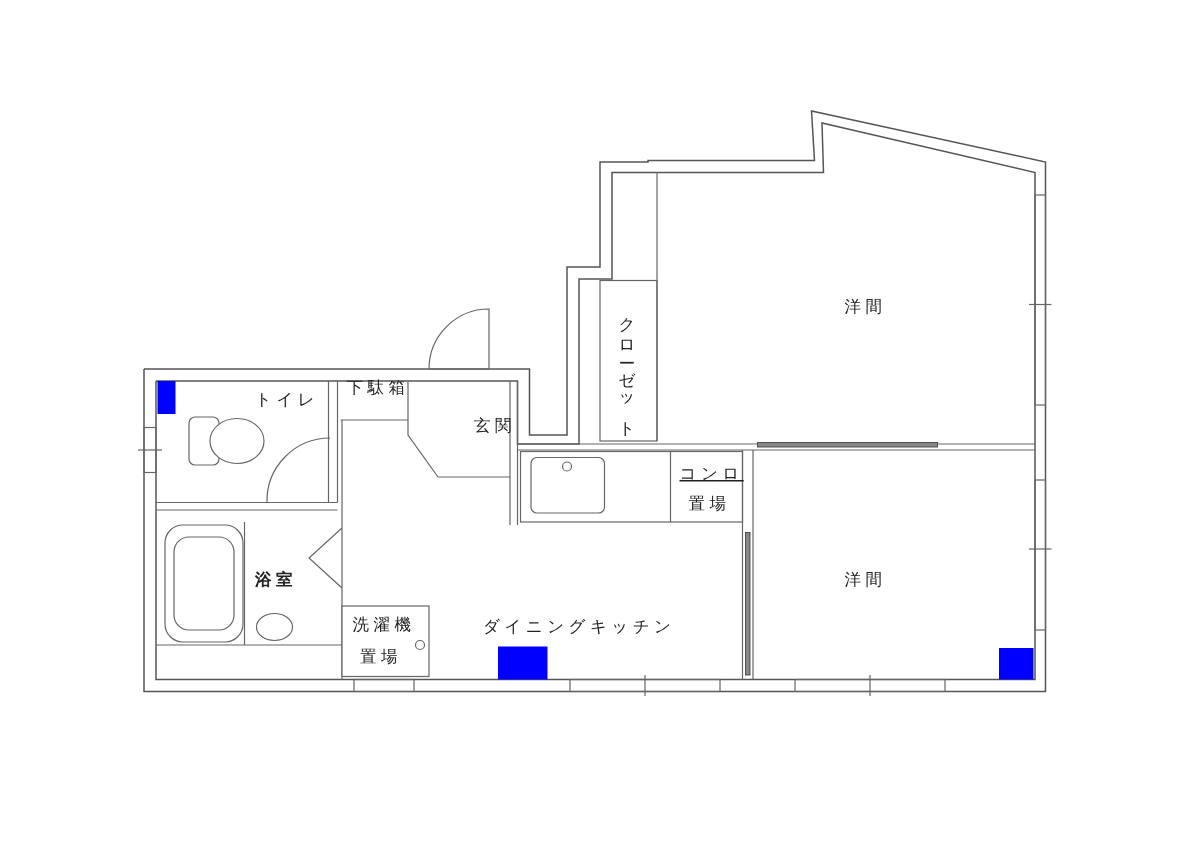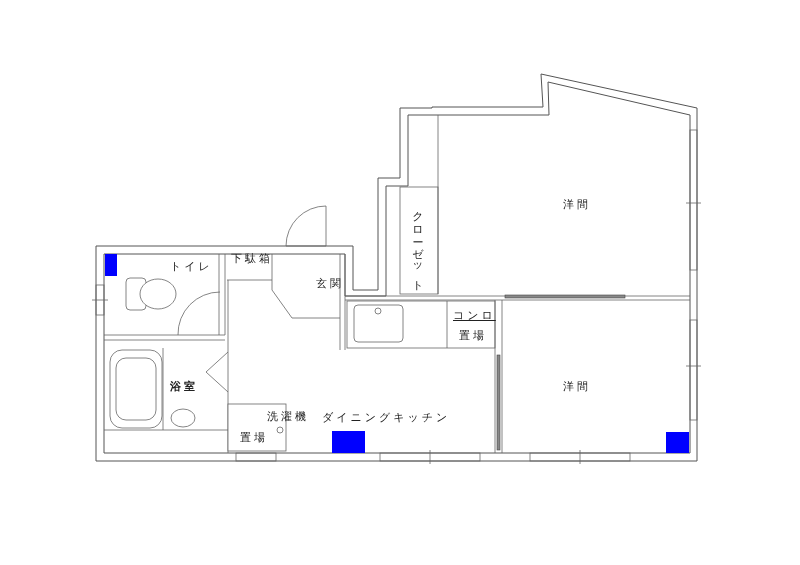--- a/index.html
+++ b/index.html
@@ -88,16 +88,16 @@
 
   <div class="lbl" style="left:563px;top:199px;">洋間</div>
   <div class="lbl" style="left:563px;top:381px;">洋間</div>
   <div class="lbl vert" style="left:412px;top:203px;">クローゼット</div>
   <div class="lbl" style="left:170px;top:261px;">トイレ</div>
   <div class="lbl" style="left:231px;top:253px;">下駄箱</div>
   <div class="lbl" style="left:296px;top:278px;margin-left:20px;">玄関</div>
   <div class="lbl" style="left:453px;top:310px;text-decoration:underline;">コンロ</div>
   <div class="lbl" style="left:459px;top:330px;">置場</div>
   <div class="lbl" style="left:170px;top:381px;font-weight:bold;">浴室</div>
-  <div class="lbl" style="left:235px;top:411px;margin-left:32px;">洗濯機</div>
+  <div class="lbl" style="left:235px;top:411px;">洗濯機</div>
   <div class="lbl" style="left:240px;top:432px;">置場</div>
   <div class="lbl" style="left:322px;top:412px;">ダイニングキッチン</div>
 </div>
 
 </body></html>

